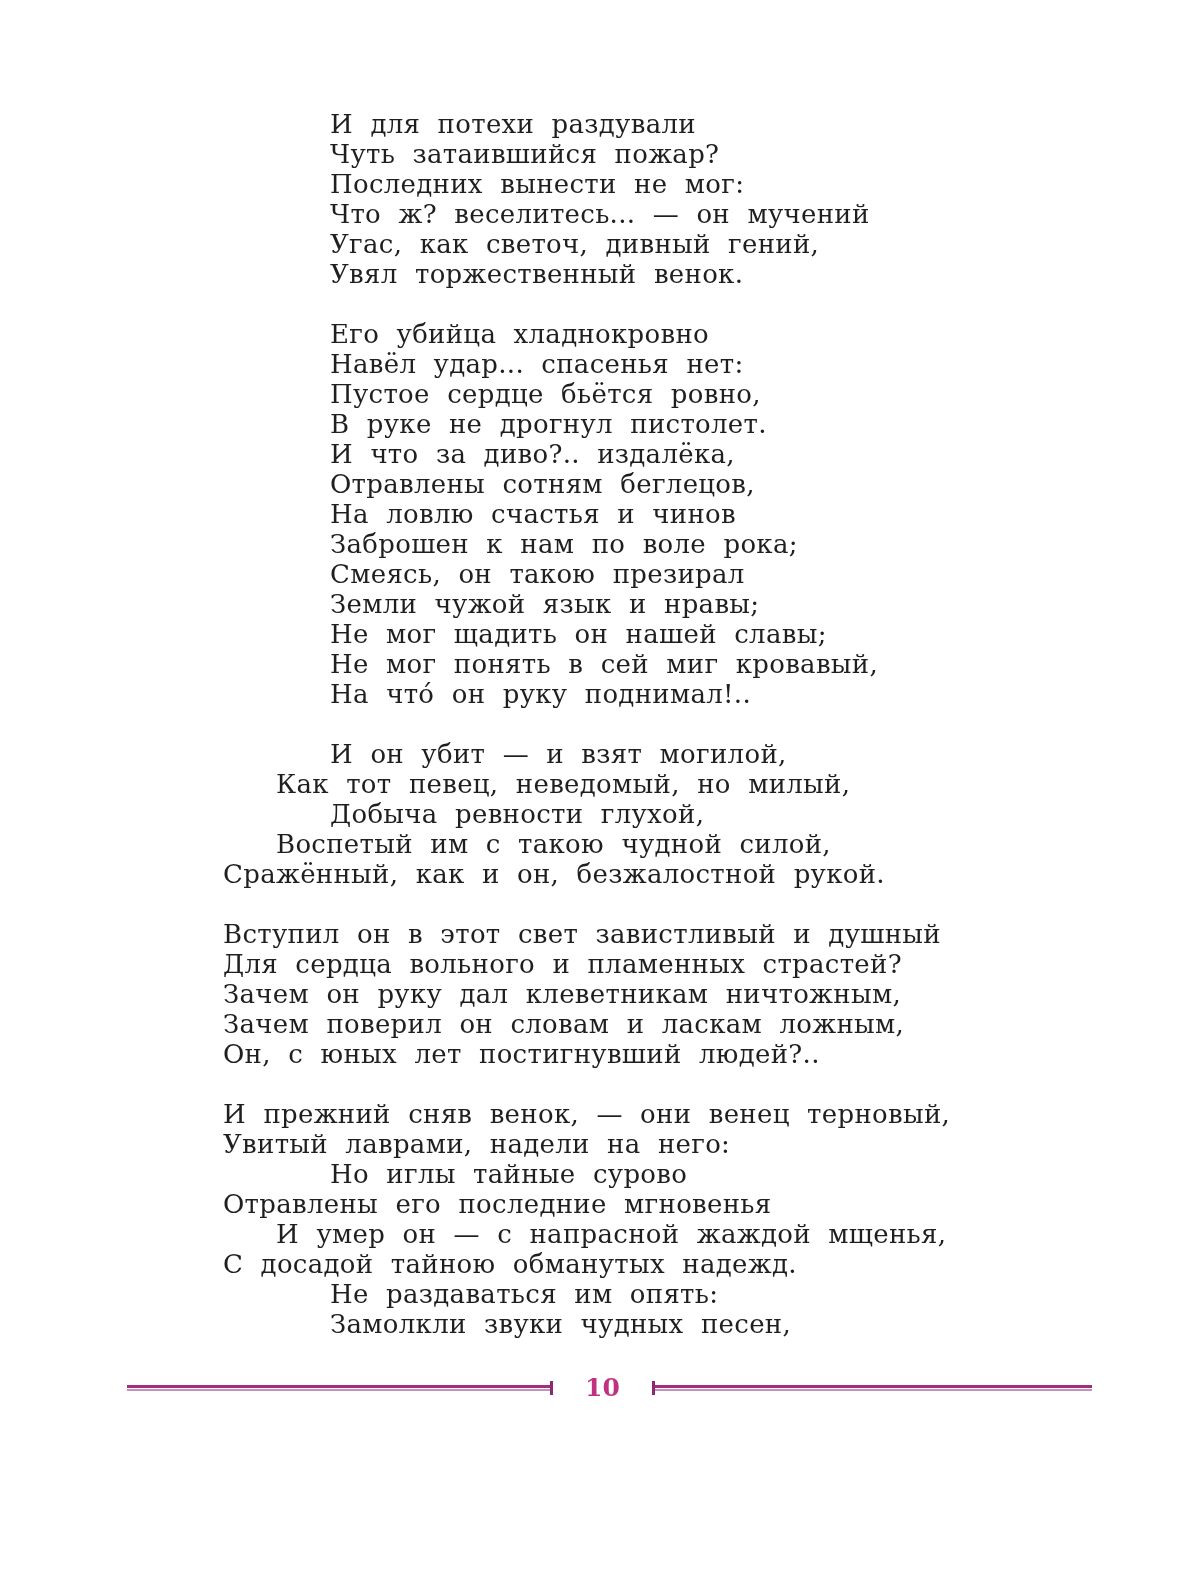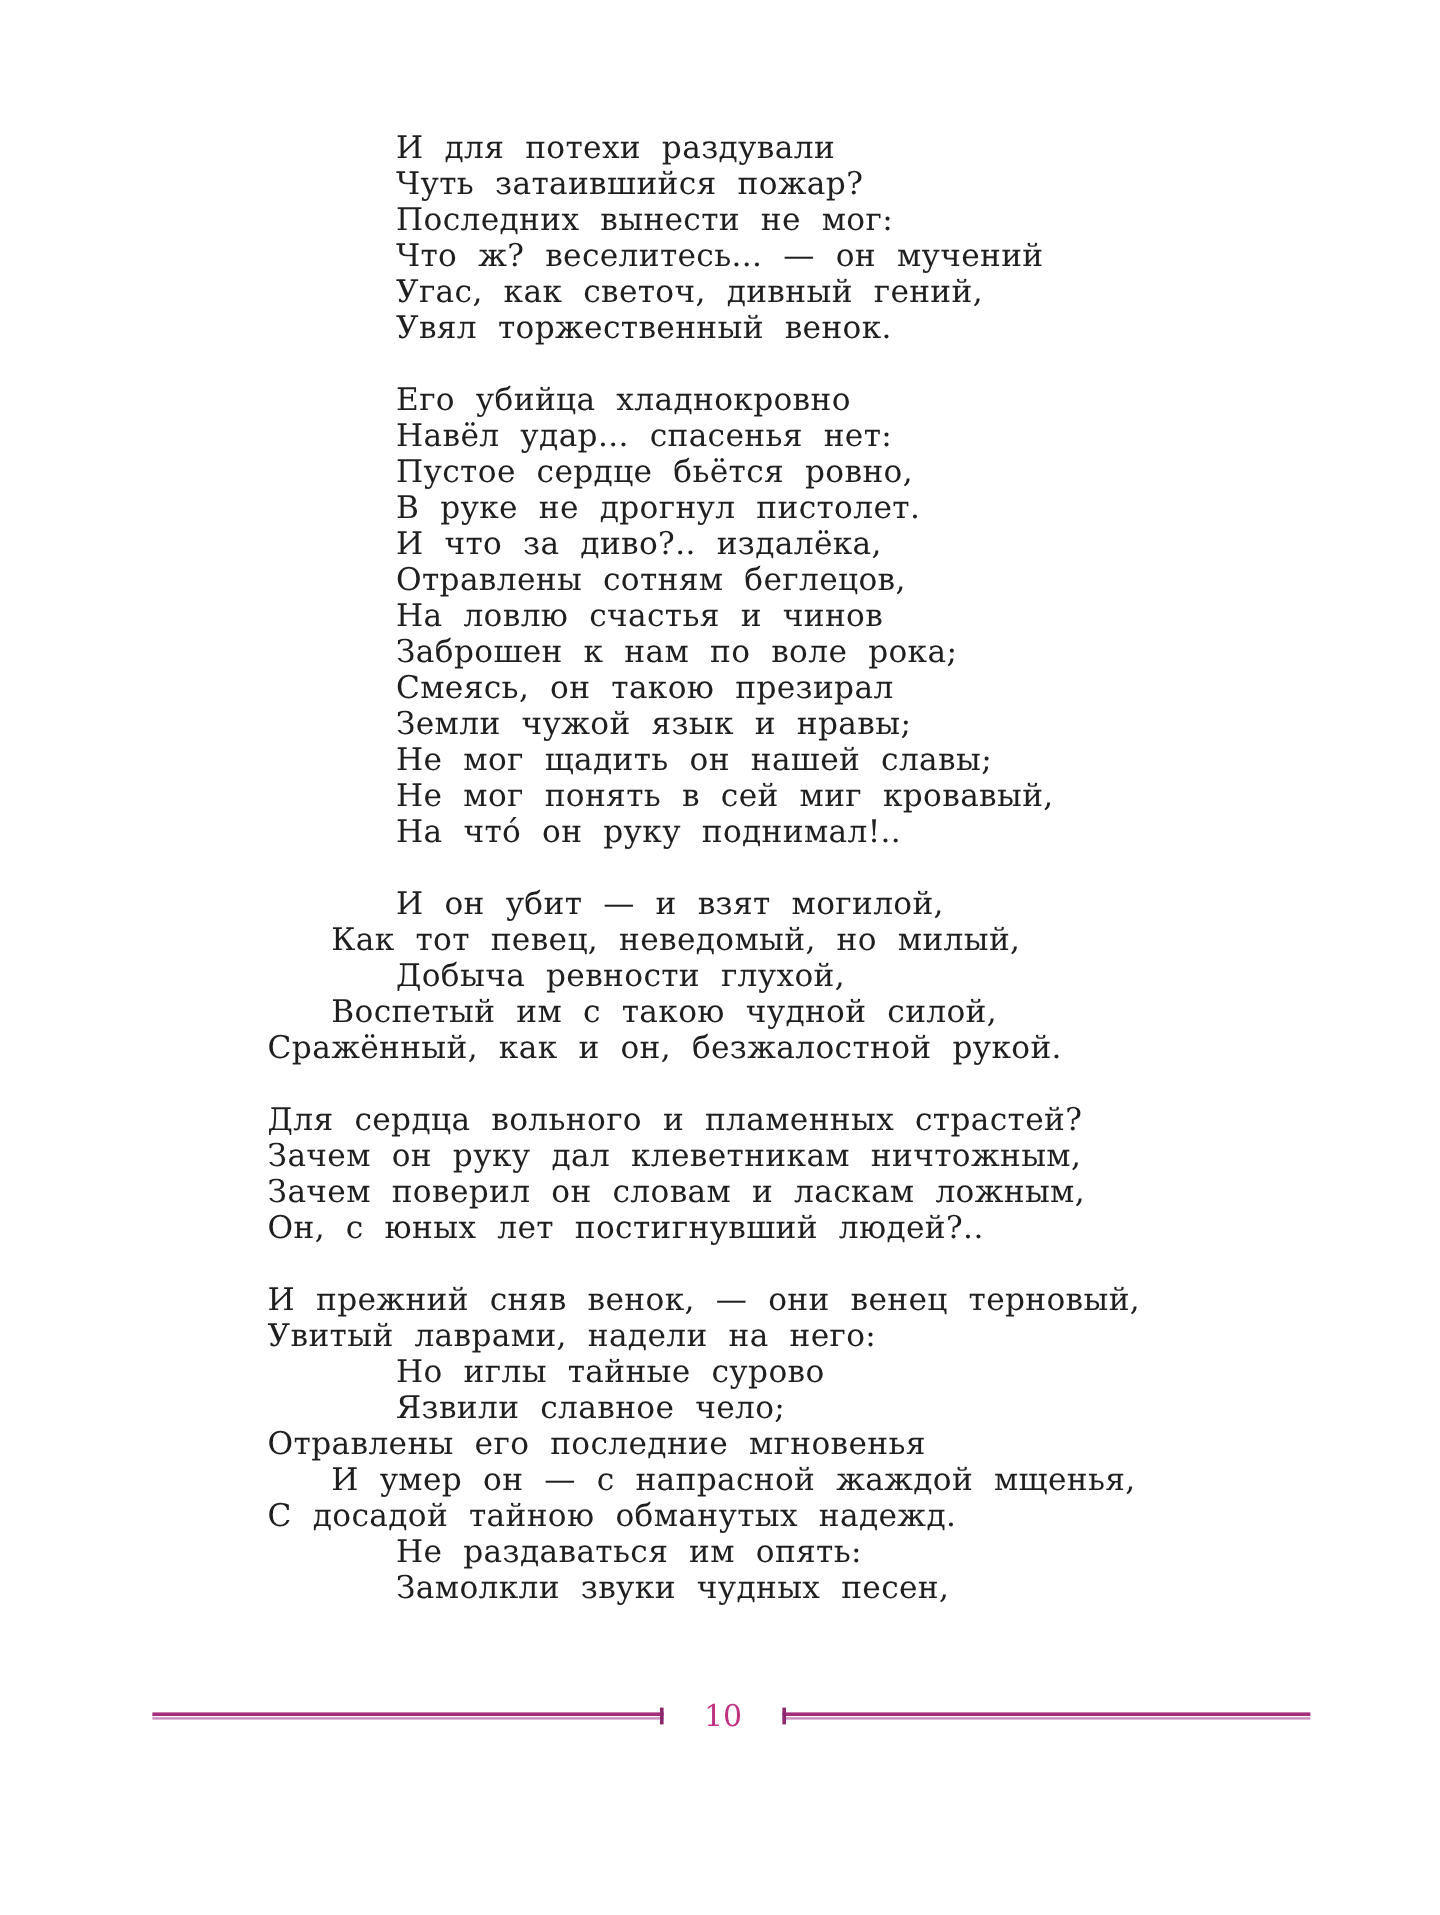--- a/index.html
+++ b/index.html
@@ -23,23 +23,24 @@
     word-spacing: 0.34em;
   }
   .stanza + .stanza { margin-top: 30px; }
   .line { white-space: pre; }
   .line.indent-1 { padding-left: 53px; }
   .line.indent-2 { padding-left: 107px; }
 
   .footer {
     position: absolute;
     left: 0;
-    top: 1414px;
+    top: 1372px;
     width: 1192px;
     height: 36px;
+    font-weight: bold;
   }
   .rule {
     position: absolute;
     top: 13px;
     height: 6px;
   }
   .rule-left  { left: 127px; width: 426px; }
   .rule-right { left: 652px; width: 440px; }
   .stripe-dark  { height: 3px; background: var(--rule-dark, #a22e7d); }
   .stripe-gap   { height: 1px; background: transparent; }
@@ -94,30 +95,30 @@
         <div class="line indent-2">На что́ он руку поднимал!..</div>
       </div>
       <div class="stanza">
         <div class="line indent-2">И он убит — и взят могилой,</div>
         <div class="line indent-1">Как тот певец, неведомый, но милый,</div>
         <div class="line indent-2">Добыча ревности глухой,</div>
         <div class="line indent-1">Воспетый им с такою чудной силой,</div>
         <div class="line indent-0">Сражённый, как и он, безжалостной рукой.</div>
       </div>
       <div class="stanza">
+        <div class="line indent-0">Вступил он в этот свет завистливый и душный</div>
         <div class="line indent-0">Для сердца вольного и пламенных страстей?</div>
         <div class="line indent-0">Зачем он руку дал клеветникам ничтожным,</div>
         <div class="line indent-0">Зачем поверил он словам и ласкам ложным,</div>
         <div class="line indent-0">Он, с юных лет постигнувший людей?..</div>
       </div>
       <div class="stanza">
         <div class="line indent-0">И прежний сняв венок, — они венец терновый,</div>
         <div class="line indent-0">Увитый лаврами, надели на него:</div>
         <div class="line indent-2">Но иглы тайные сурово</div>
-        <div class="line indent-2">Язвили славное чело;</div>
         <div class="line indent-0">Отравлены его последние мгновенья</div>
         <div class="line indent-1">И умер он — с напрасной жаждой мщенья,</div>
         <div class="line indent-0">С досадой тайною обманутых надежд.</div>
         <div class="line indent-2">Не раздаваться им опять:</div>
         <div class="line indent-2">Замолкли звуки чудных песен,</div>
       </div>
     </div>
 
   <div class="footer">
     <div class="rule rule-left">

